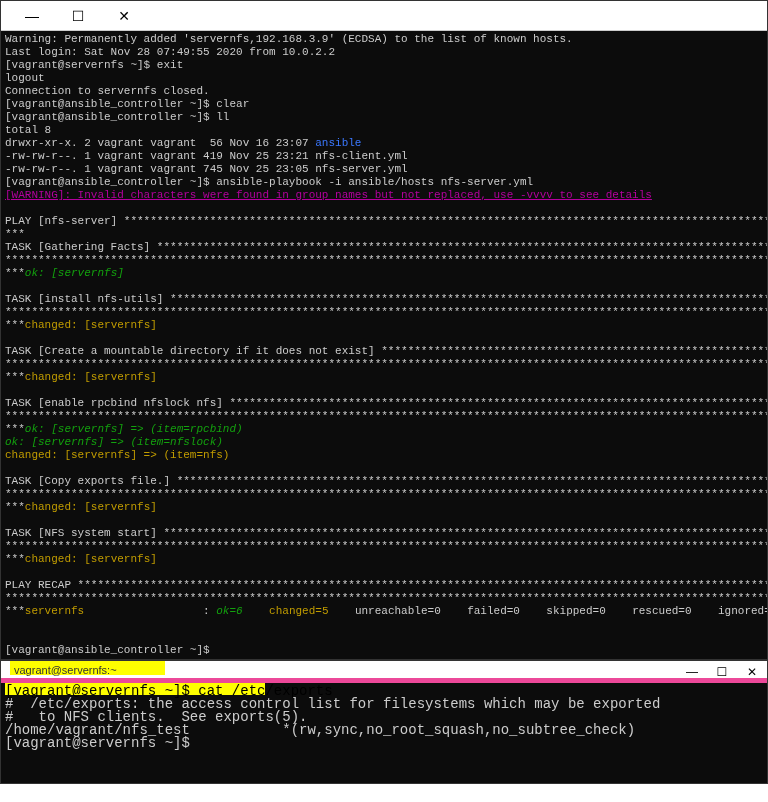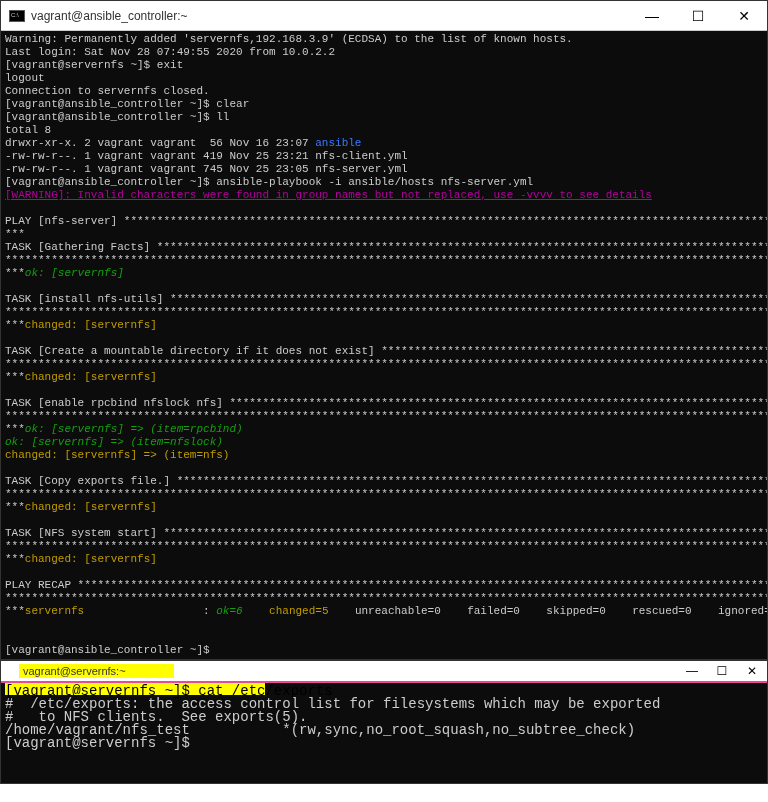--- a/index.html
+++ b/index.html
@@ -10,40 +10,36 @@
   .titlebar .icon { width: 16px; height: 12px; border: 1px solid #555; background: #000; position: relative; }
   .titlebar .icon::after { content: "C:\\"; color: #ccc; font-size: 6px; position: absolute; top: 1px; left: 1px; }
   .titlebar .controls { display: flex; }
   .titlebar .controls .btn { width: 46px; height: 30px; display: flex; align-items: center; justify-content: center; color: #000; font-size: 14px; font-family: 'Segoe UI', sans-serif; }
   .term { background: #0c0c0c; color: #ccc; padding: 2px 4px; line-height: 13px; white-space: pre; overflow-x: hidden; font-size: 11px; }
   .green { color: #13a10e; font-style: italic; }
   .blue { color: #3b78ff; }
   .magenta { color: #b4009e; text-decoration: underline; }
   .yellow { color: #c19c00; }
   .window2 { margin-top: 0; border: 1px solid #333; }
-  .titlebar2 { background: #fff; height: 22px; display: flex; align-items: center; justify-content: space-between; padding: 0 0 0 18px; border-bottom: 2px solid #ec4899; }
+  .titlebar2 { background: #fff; height: 22px; display: flex; justify-content: space-between; padding: 0 0 0 9px; border-bottom: 5px solid #ec4899; }
   .titlebar2 .title-left { display: flex; align-items: center; gap: 4px; font-family: 'Segoe UI', sans-serif; font-size: 11px; color: #333; }
   .titlebar2 .controls { display: flex; }
   .titlebar2 .controls .btn { width: 30px; height: 22px; display: flex; align-items: center; justify-content: center; font-size: 12px; color: #000; font-family: 'Segoe UI', sans-serif; }
   .titlebar2-hl { background: #ffff00; position: absolute; height: 14px; width: 155px; z-index: 0; }
   .tb2-text { position: relative; z-index: 1; }
   .term2 { background: #0c0c0c; color: #ccc; padding: 2px 4px; line-height: 13px; white-space: pre; font-size: 14px; min-height: 100px; }
   .hl-cmd { position: relative; }
   .hl-cmd::before { content: ""; position: absolute; left: 0; top: 0; width: 260px; height: 12px; background: #ffff00; z-index: 0; }
   .hl-cmd .txt { position: relative; z-index: 1; color: #000; }
 </style>
 </head>
 <body>
 
 <div class="window">
   <div class="titlebar">
-    <div class="title-left">
-      <div class="icon"></div>
-      <span>vagrant@ansible_controller:~</span>
-    </div>
     <div class="controls">
       <div class="btn">—</div>
       <div class="btn">☐</div>
       <div class="btn">✕</div>
     </div>
   </div>
   <div class="term"><span>Warning: Permanently added 'servernfs,192.168.3.9' (ECDSA) to the list of known hosts.</span>
 <span>Last login: Sat Nov 28 07:49:55 2020 from 10.0.2.2</span>
 <span>[vagrant@servernfs ~]$ </span><span>exit</span>
 <span>logout</span>

